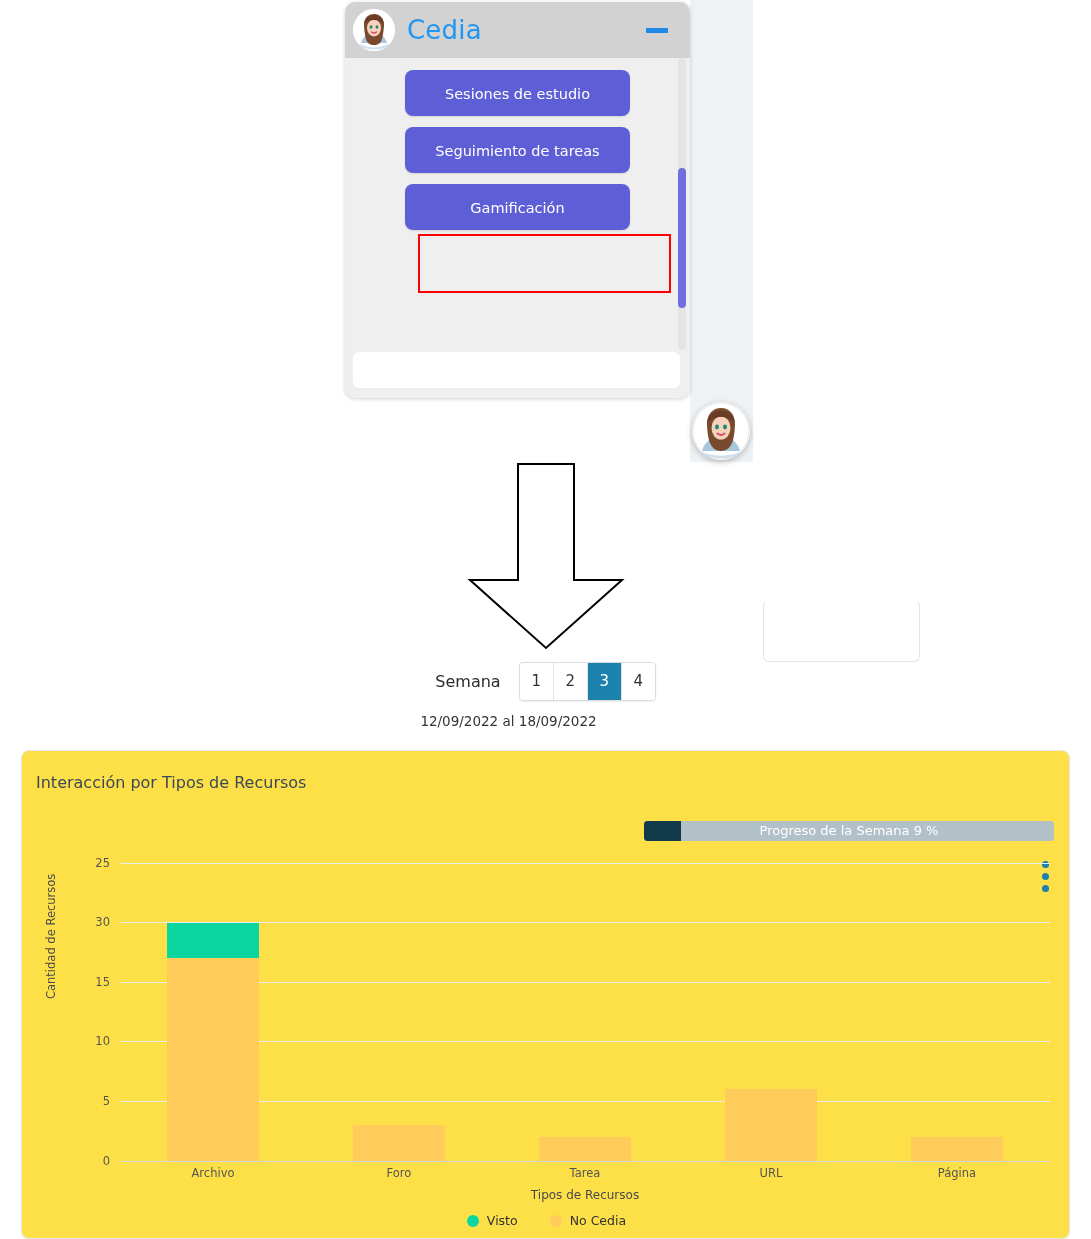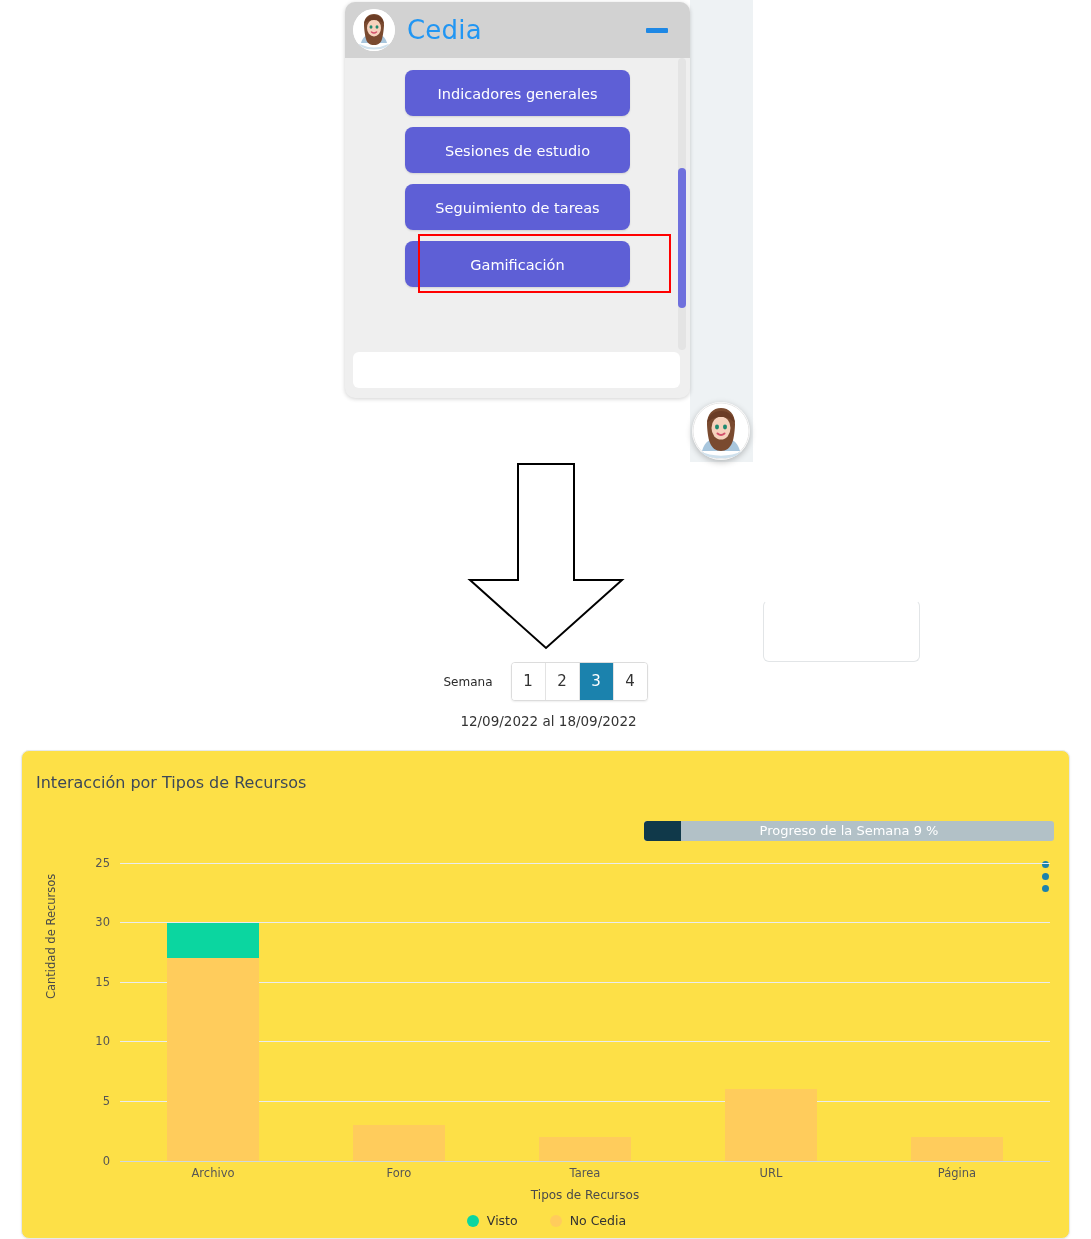--- a/index.html
+++ b/index.html
@@ -92,38 +92,38 @@
     border:1px solid #e2e5e7;border-radius:6px;background:#fff;
     border-top-color:#fff;
   }
 
   
   .week-row{
     position:absolute;left:0;top:662px;width:1091px;
     display:flex;justify-content:center;align-items:center;
   }
   .week-label{
-    font-size:12px;color:#2b2b2b;margin-right:18px;
+    font-size:16px;color:#2b2b2b;margin-right:18px;
     font-family:"DejaVu Sans", sans-serif;
   }
   .week-group{
     display:flex;border:1px solid #dcdcdc;border-radius:4px;overflow:hidden;
     box-shadow:0 1px 2px rgba(0,0,0,.07);background:#fff;
   }
   .week-btn{
     width:33px;height:37px;line-height:37px;text-align:center;
     font-size:15px;color:#333;background:#fff;
     border-right:1px solid #e3e3e3;cursor:pointer;
     font-family:"DejaVu Sans", sans-serif;
   }
   .week-btn:last-child{border-right:none;}
   .week-btn.active{background:#1b82ad;color:#fff;}
   .week-range{
     position:absolute;left:0;top:713px;width:1017px;text-align:center;
-    font-size:13.5px;color:#333;font-family:"DejaVu Sans", sans-serif;padding-left:40px;
+    font-size:13.5px;color:#333;font-family:"DejaVu Sans", sans-serif;
   }
 
   
   .chart-card{
     position:absolute;left:21px;top:750px;width:1049px;height:489px;
     background:#fde047;border:1px solid #e6e9eb;border-radius:8px;
     box-sizing:border-box;box-shadow:0 1px 3px rgba(0,0,0,.05);
   }
   .chart-title{
     position:absolute;left:14px;top:22px;font-size:16px;color:#3c4858;
@@ -220,21 +220,20 @@
         <path d="M18.5 23q2.5 2 5 0" stroke="#d2506b" stroke-width="1.6" fill="none" stroke-linecap="round"></path>
         <path d="M11 15c1-6 5-9 10-9s9 3 10 9c-3-3-6-4-10-4s-7 1-10 4z" fill="#6b3c25"></path>
         <path d="M6 36q15 7 30 0" stroke="#cfe0ec" stroke-width="2" fill="none"></path>
       </svg>
     </div>
     <div class="chat-title">Cedia</div>
     <div class="chat-min"></div>
   </div>
 
   <div class="chat-body">
-    <button class="opt-btn">Indicadores generales</button>
     <button class="opt-btn">Sesiones de estudio</button>
     <button class="opt-btn">Seguimiento de tareas</button>
     <button class="opt-btn">Gamificación</button>
 
     <div class="highlight-box"></div>
 
     <div class="chat-scrollbar-track"></div>
     <div class="chat-scrollbar-thumb"></div>
   </div>
 

